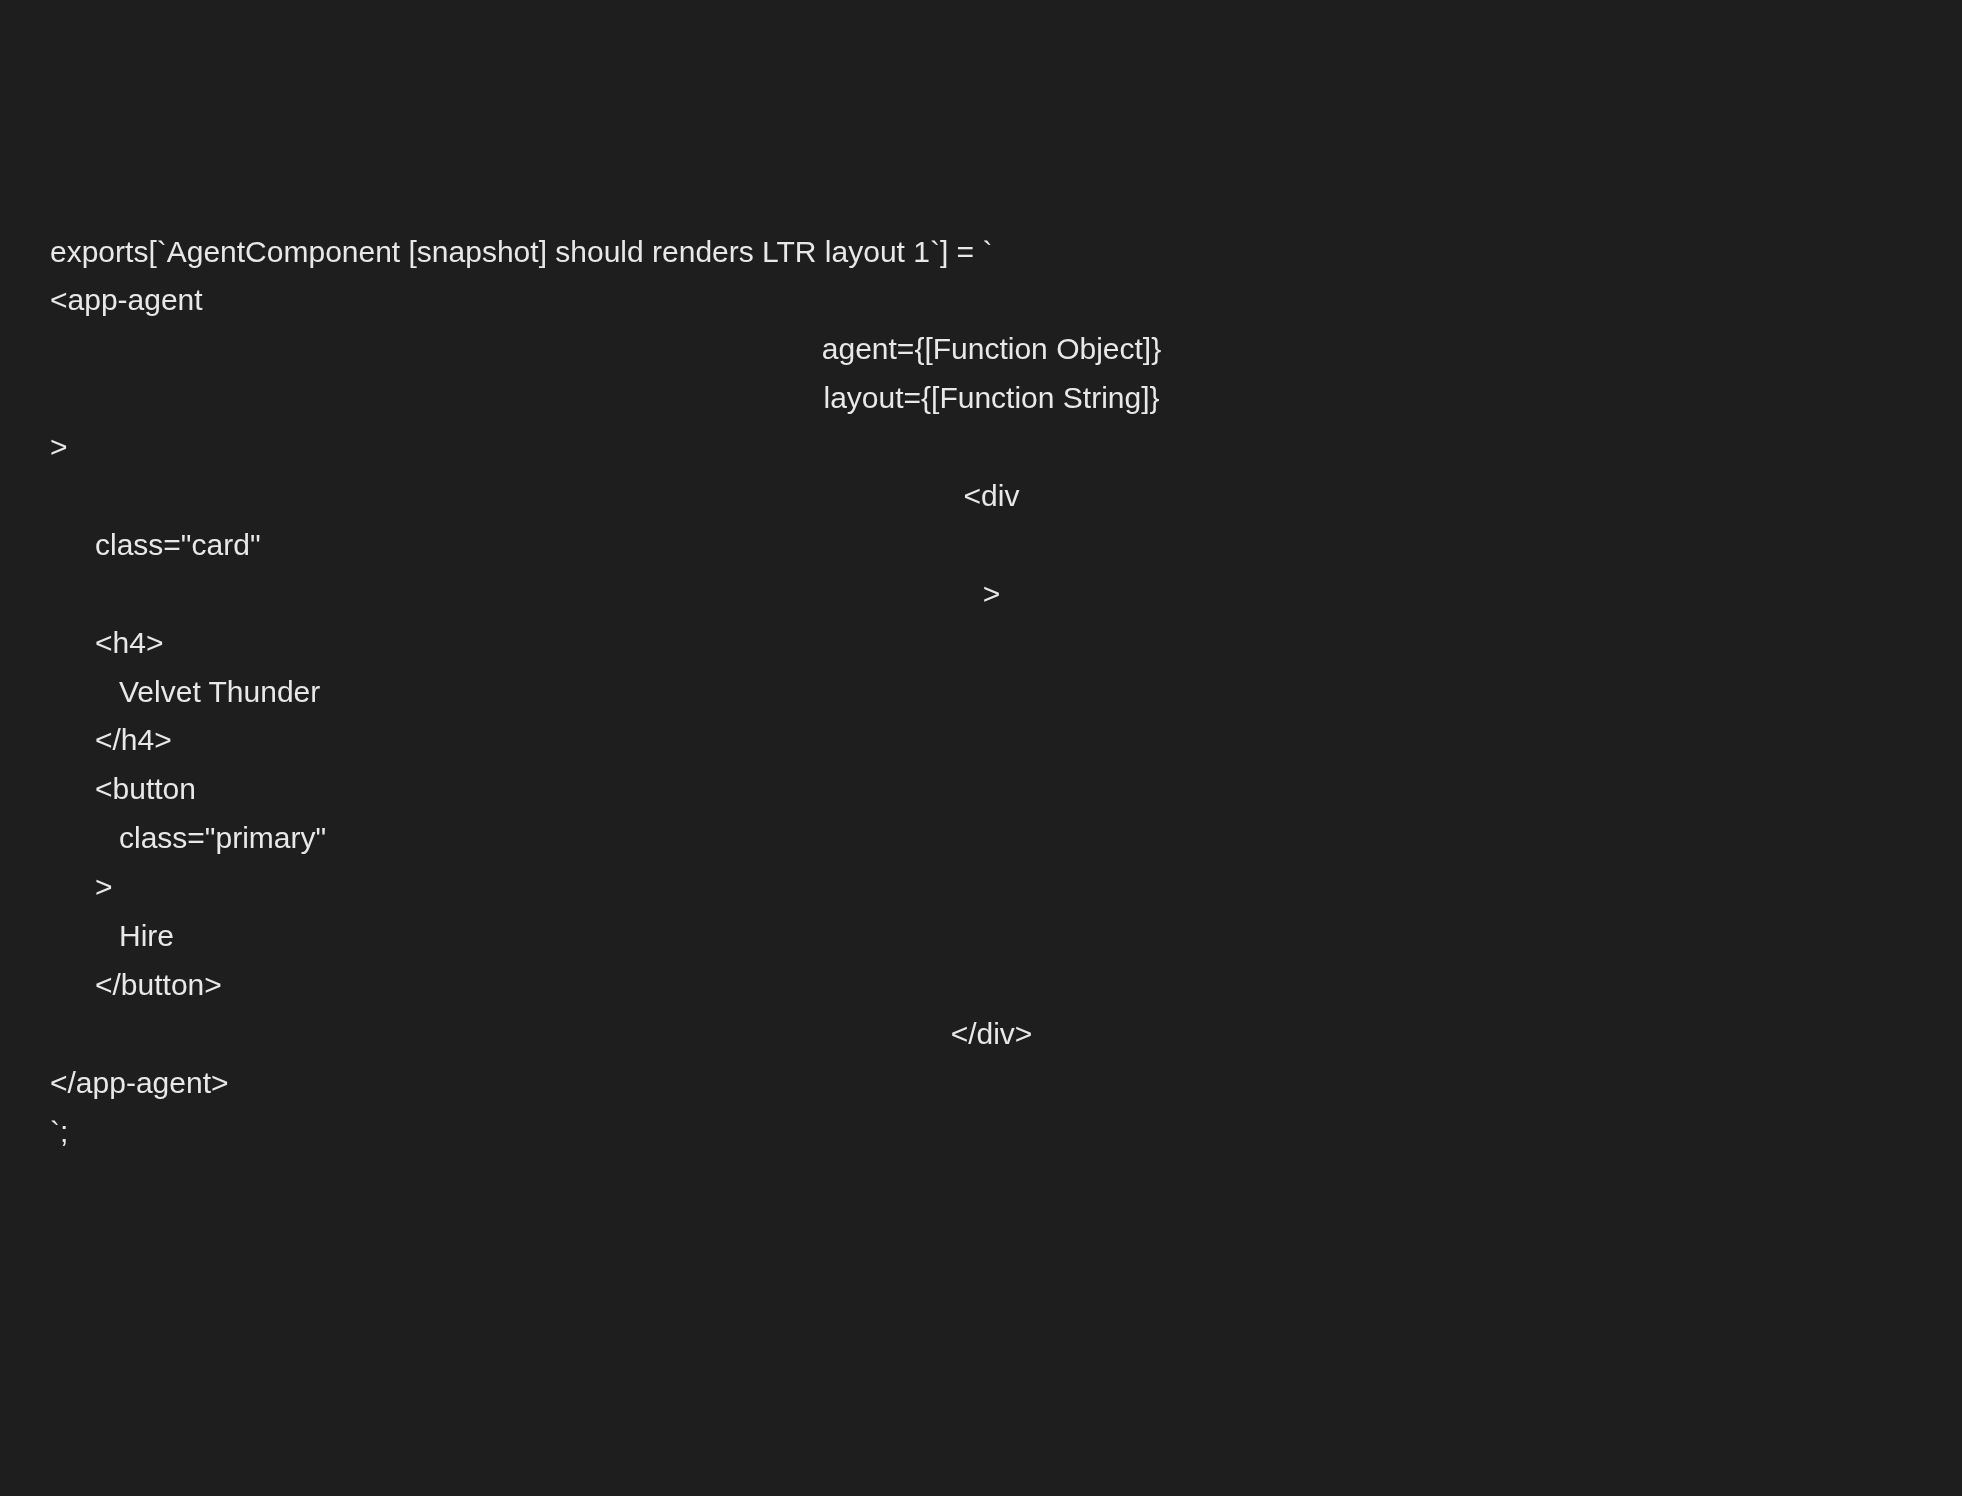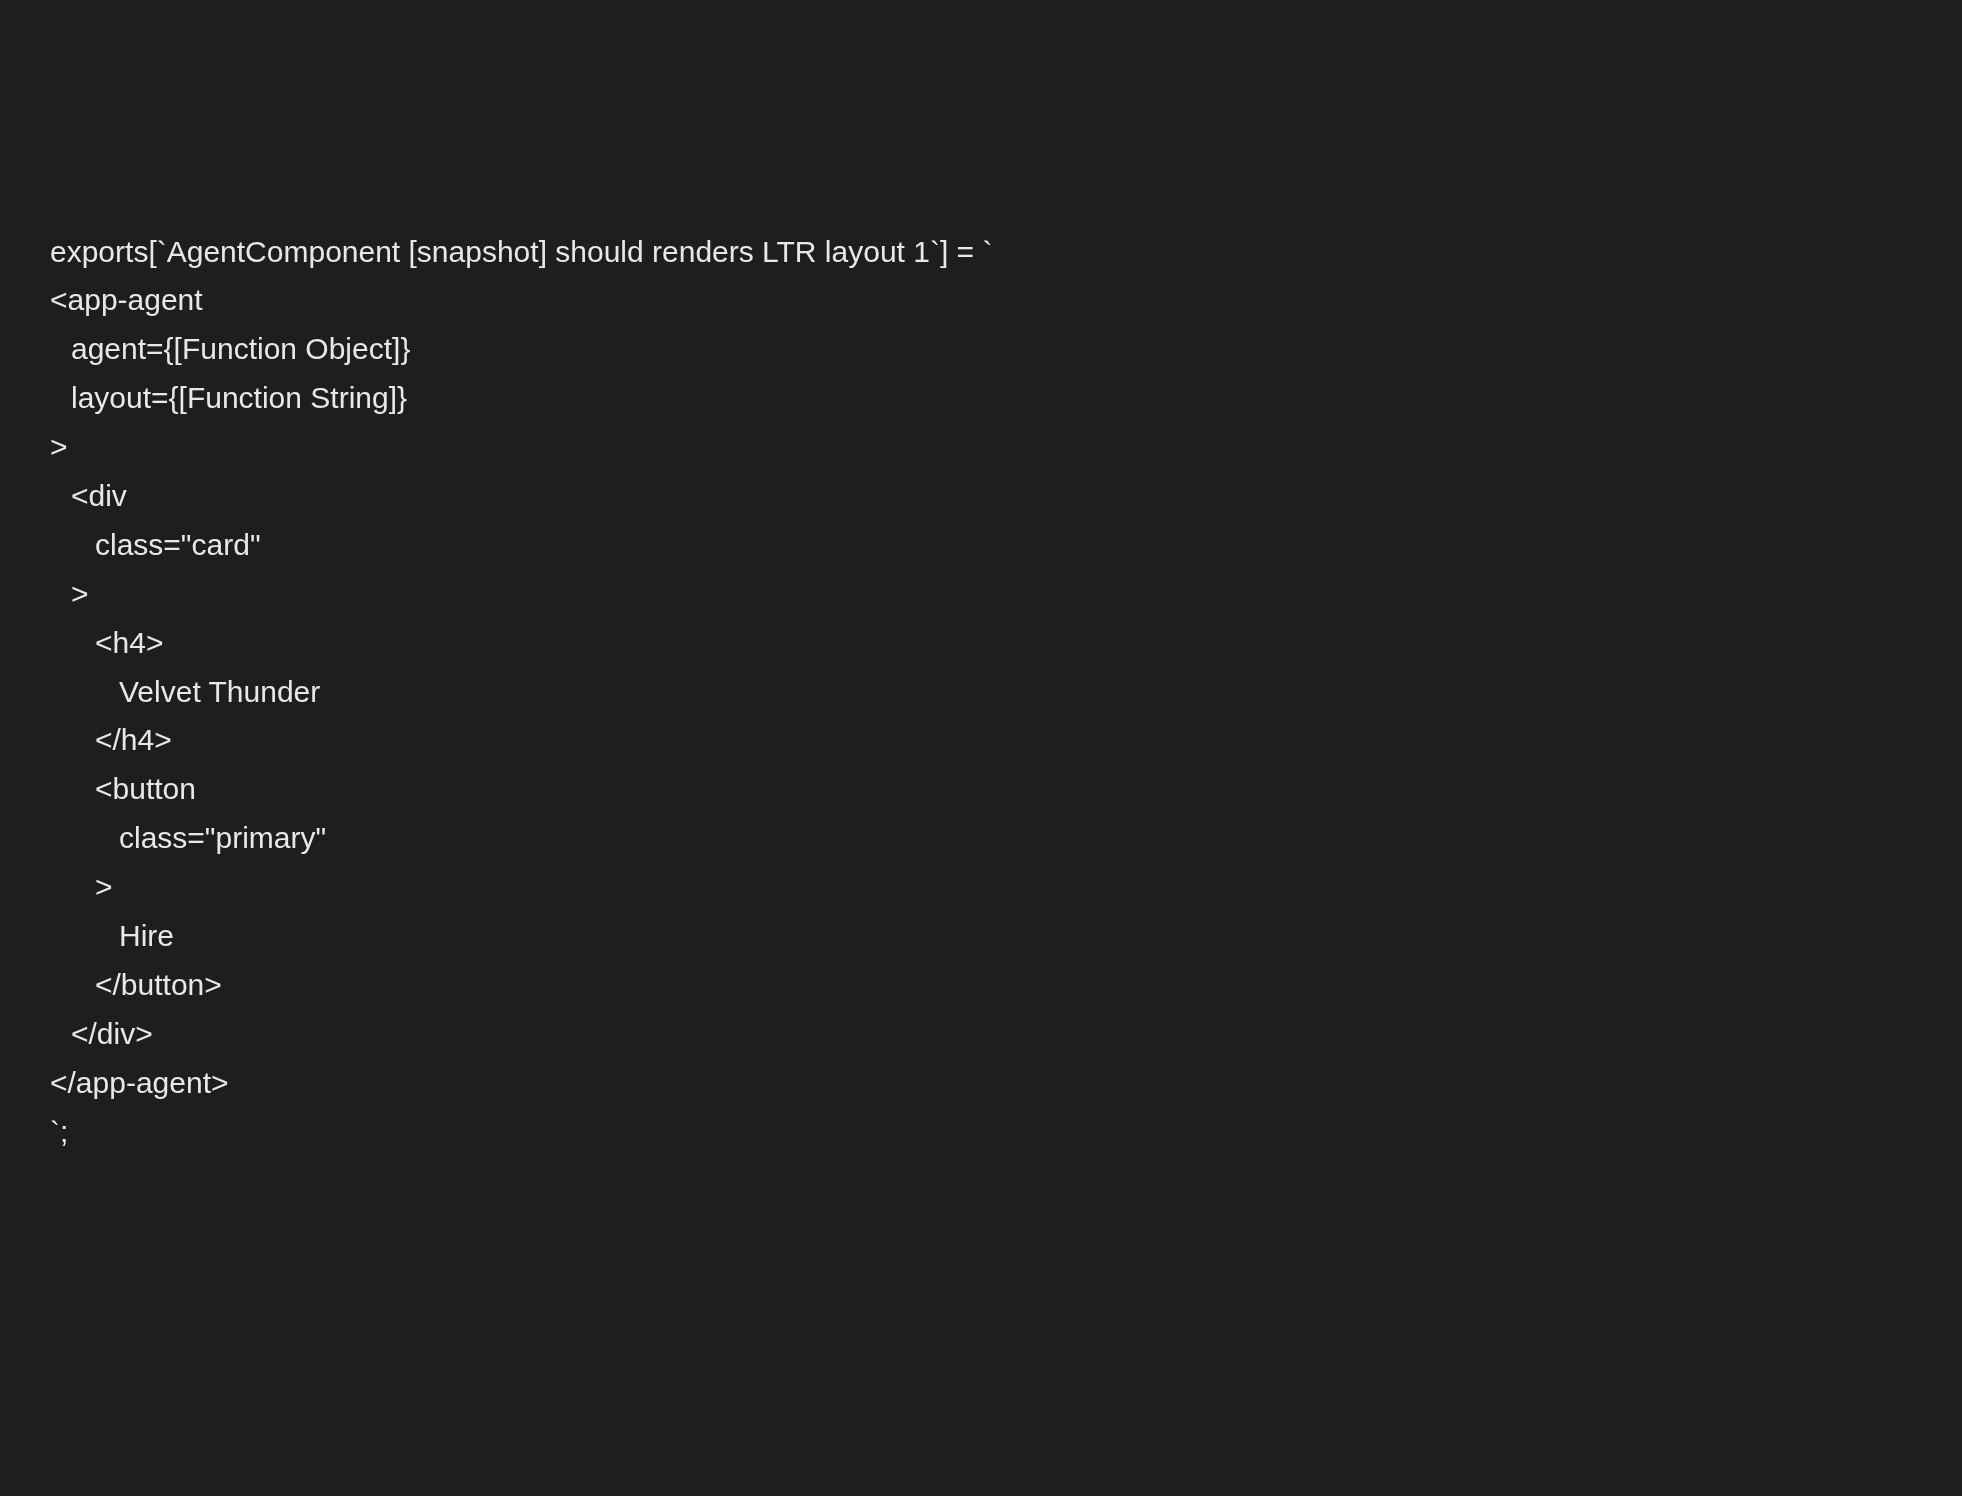--- a/index.html
+++ b/index.html
@@ -16,20 +16,21 @@
       padding: 32px 50px;
       min-height: 100vh;
       white-space: pre;
       overflow-x: auto;
     }
     .code-line {
       display: block;
     }
     .i1 {
       padding-left: 0.7em;
+      text-align: center;
     }
     .i2 {
       padding-left: 1.5em;
     }
     .i3 {
       padding-left: 2.3em;
     }
   </style>
 </head>
 <body>

